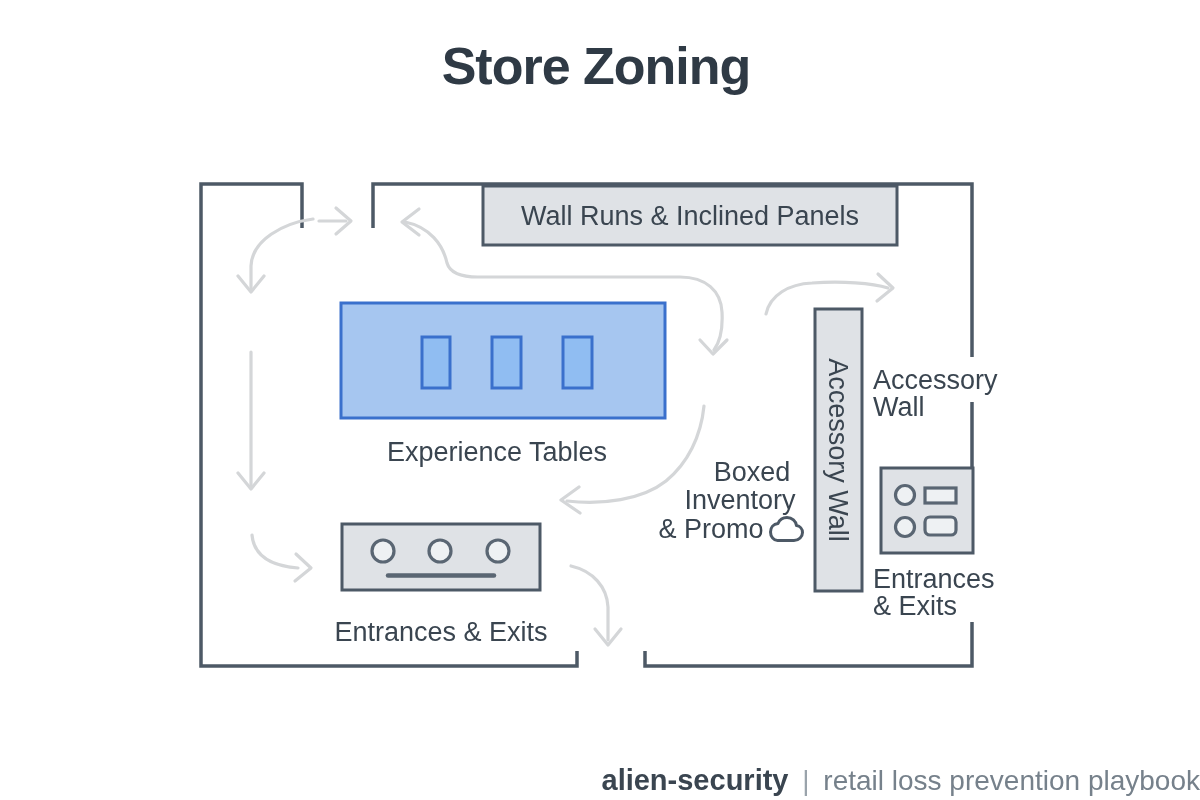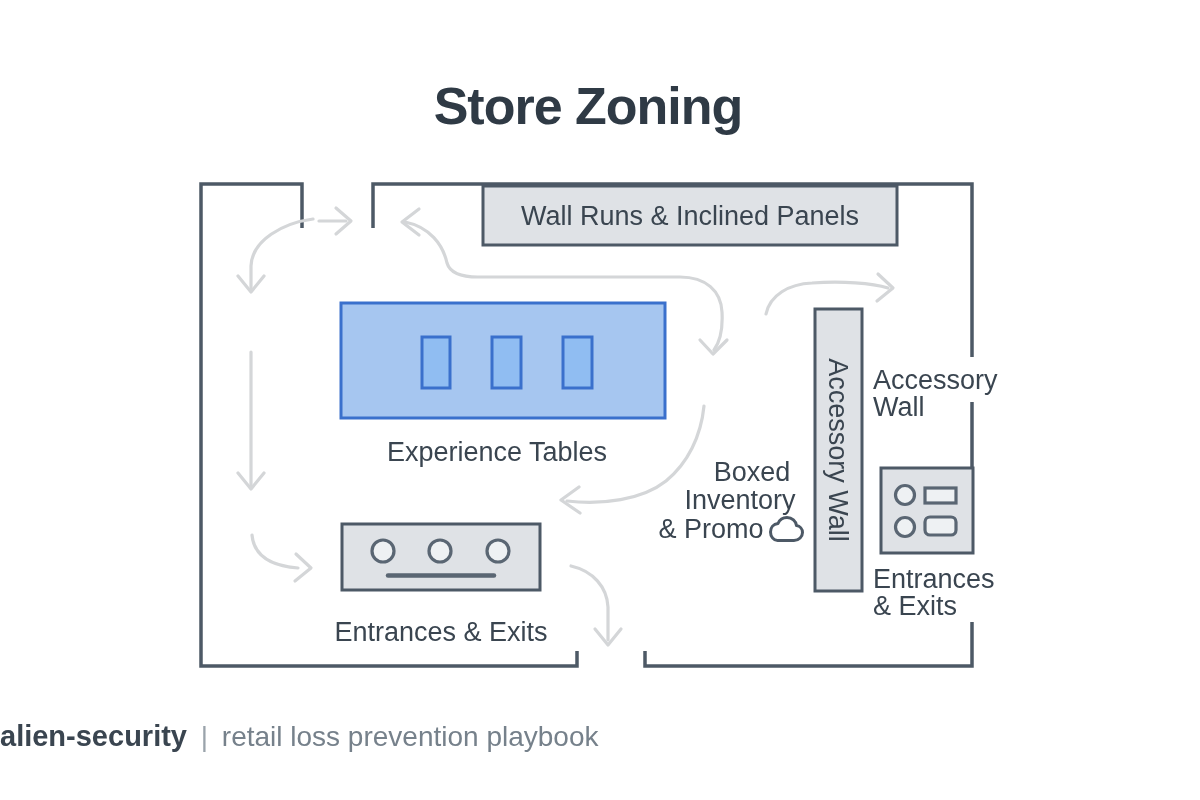--- a/index.html
+++ b/index.html
@@ -1,30 +1,30 @@
 <!DOCTYPE html>
 <html><head>
 <meta charset="utf-8">
 <style>
   html,body{margin:0;padding:0;}
   body{
     width:1200px;height:800px;position:relative;overflow:hidden;
     background:#ffffff;font-family:"Liberation Sans",sans-serif;
   }
-  .header{position:absolute;top:38px;left:0;width:1176px;text-align:center;margin-top:40px;}
+  .header{position:absolute;top:38px;left:8px;width:1176px;text-align:center;}
   .title{
     font-size:52px;font-weight:700;color:#2f3a45;letter-spacing:-1px;
     margin:0;line-height:1.1;
   }
   .subtitle{
     font-size:32px;font-weight:400;color:#5d6974;margin:8px 0 0 0;line-height:1.2;
   }
   .diagram{position:absolute;top:0;left:0;}
   .footer{
-    position:absolute;top:720px;left:0;width:1200px;text-align:left;
+    position:absolute;top:764px;left:0;width:1200px;text-align:right;
     font-size:28px;color:#76818b;
   }
   .footer .brand{font-weight:700;font-size:29px;color:#3a4550;}
   .footer .sep{color:#9aa3ab;font-weight:300;padding:0 6px;}
   svg text{
     font-family:"Liberation Sans",sans-serif;
     fill:#3a4550;font-size:27px;
   }
   .wall{stroke:#4d5966;stroke-width:3.5;fill:none;}
   .graybox{fill:#dfe2e6;stroke:#4d5966;stroke-width:3;}

